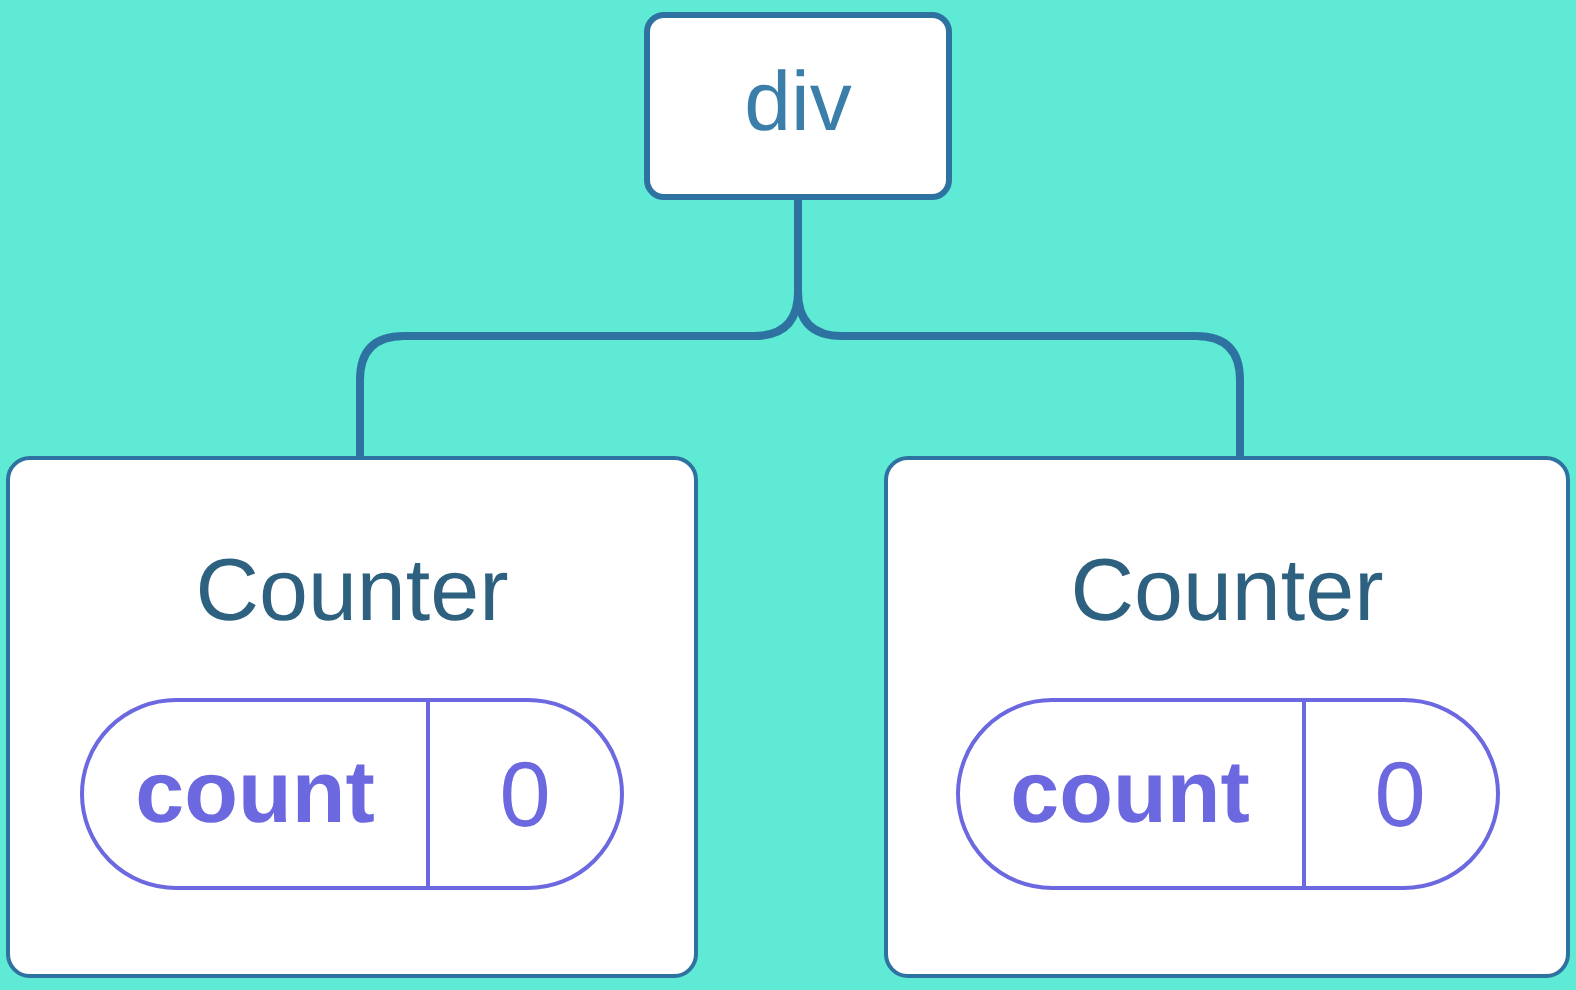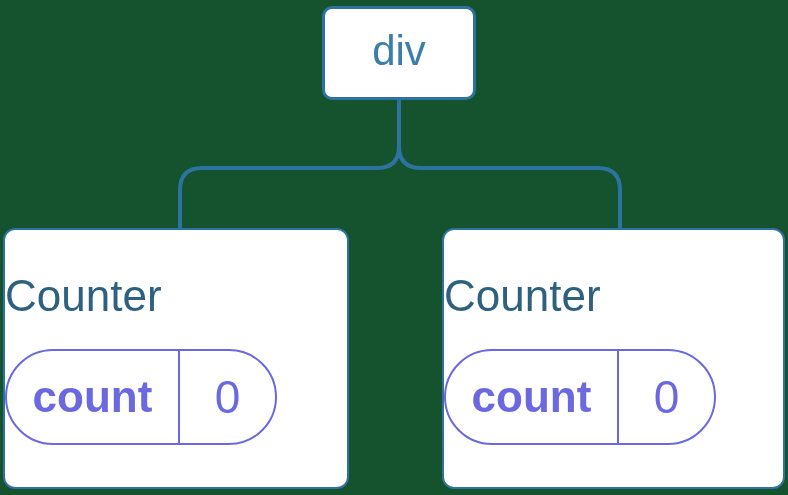--- a/index.html
+++ b/index.html
@@ -4,21 +4,21 @@
 <style>
   html, body {
     margin: 0;
     padding: 0;
     font-family: "Liberation Sans", "DejaVu Sans", sans-serif;
   }
   .canvas {
     position: relative;
     width: 788px;
     height: 495px;
-    background: #14532d;
+    background: #5eead4;
     overflow: hidden;
   }
   .connector-svg {
     position: absolute;
     left: 0;
     top: 0;
     width: 788px;
     height: 495px;
     z-index: 1;
   }
@@ -48,21 +48,21 @@
     position: absolute;
     top: 228px;
     width: 346px;
     height: 261px;
     background: #ffffff;
     border: 2.5px solid #2e72a1;
     border-radius: 12px;
     box-sizing: border-box;
     display: flex;
     flex-direction: column;
-    align-items: flex-start;
+    align-items: center;
     padding-top: 38px;
     z-index: 2;
   }
   .component-card.left  { left: 3px; }
   .component-card.right { left: 442px; width: 343px; }
   .component-title {
     color: #2d617f;
     font-size: 44px;
     font-weight: 500;
     line-height: 55px;

